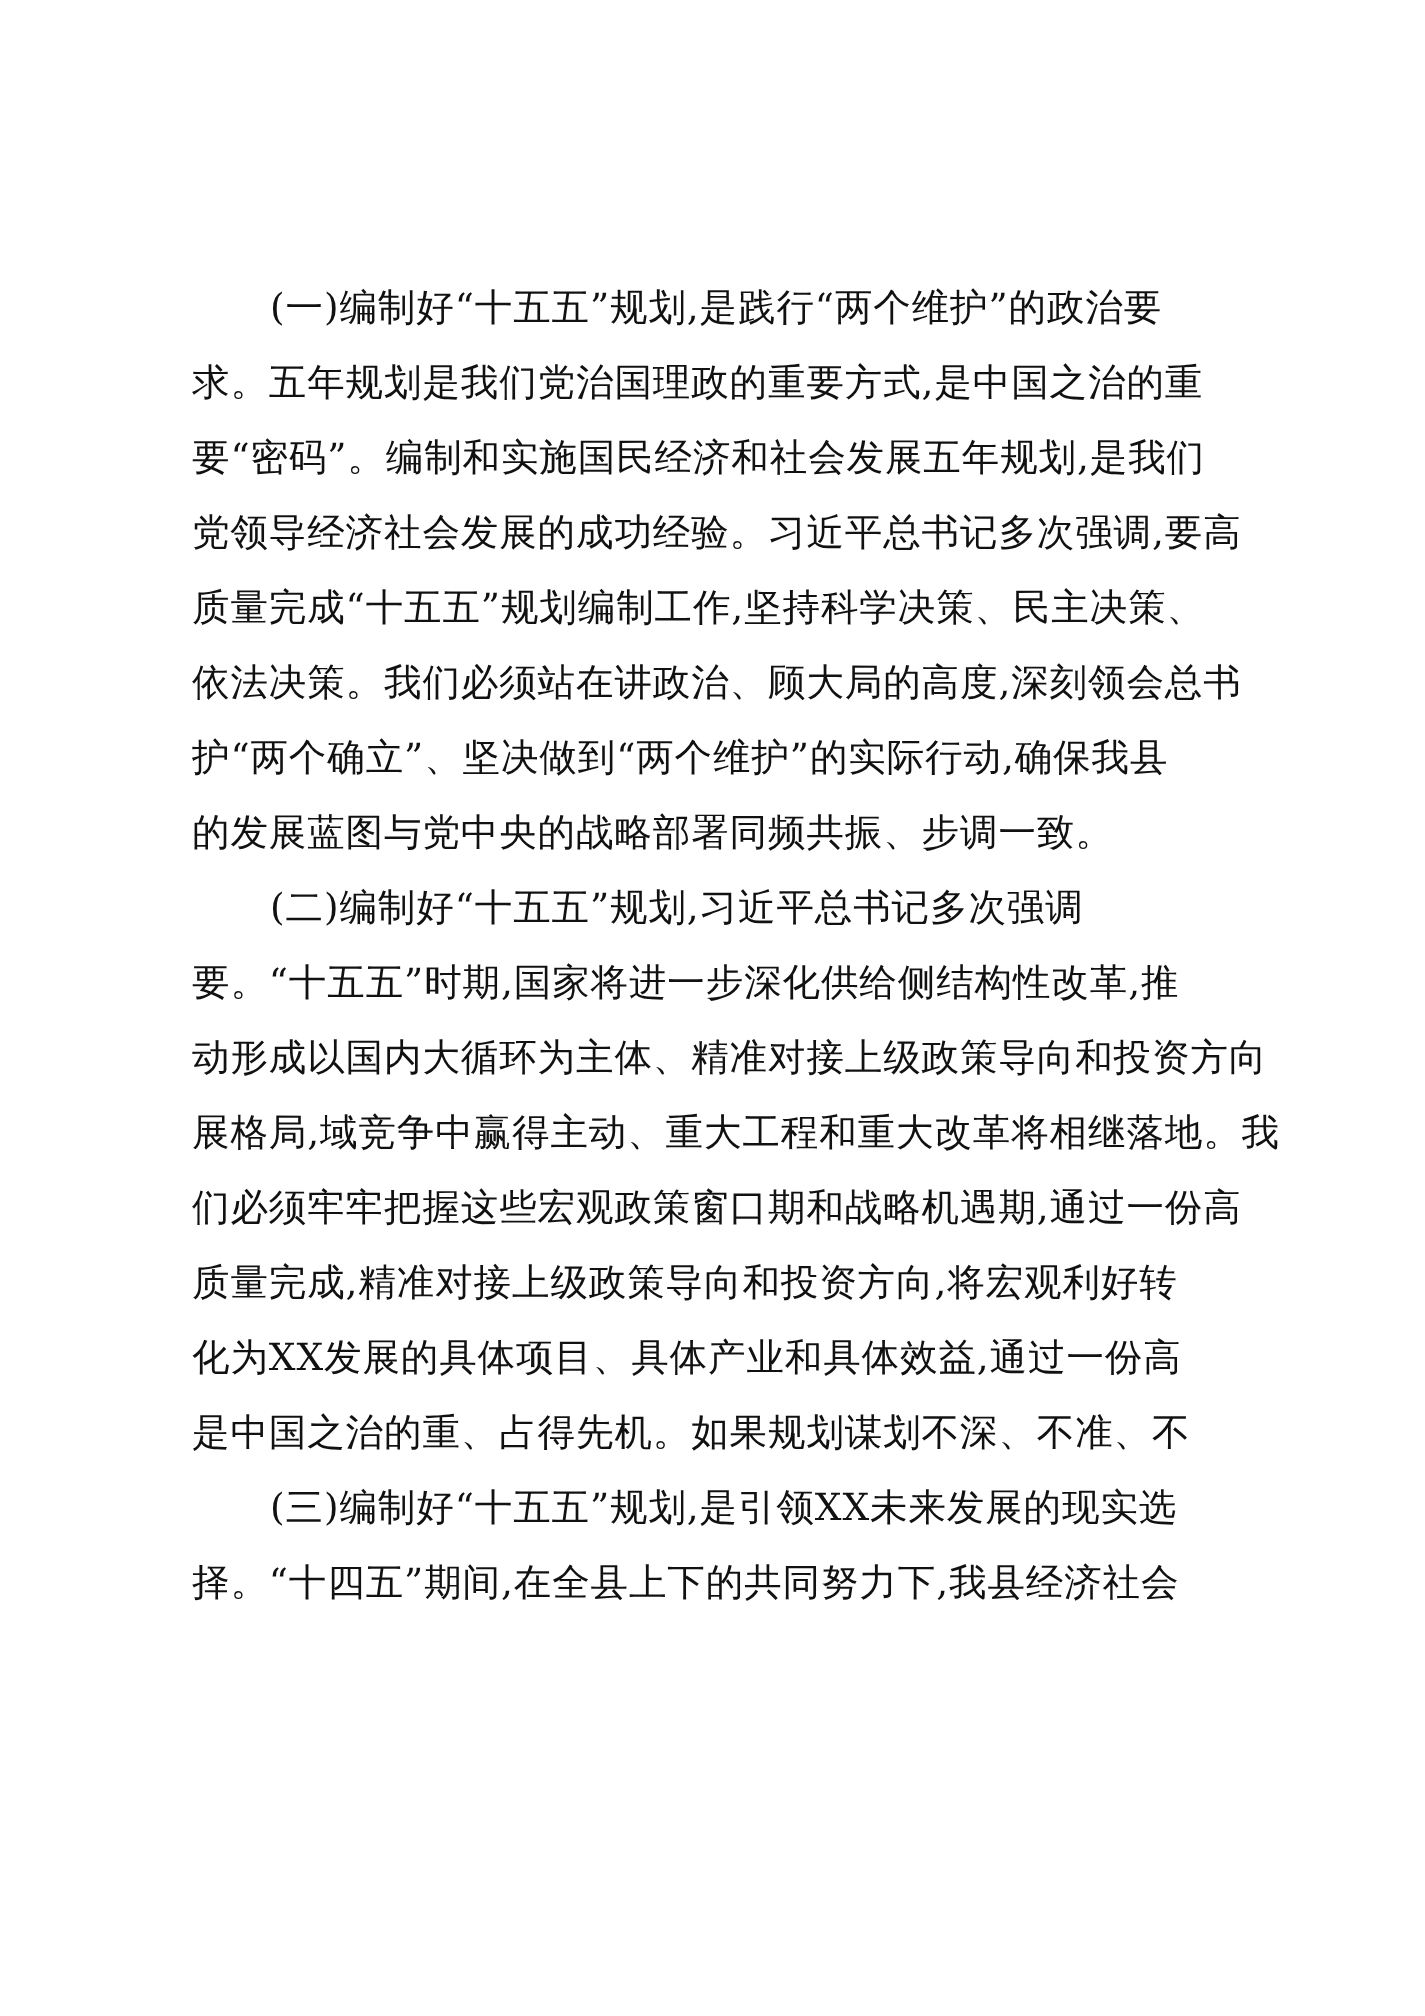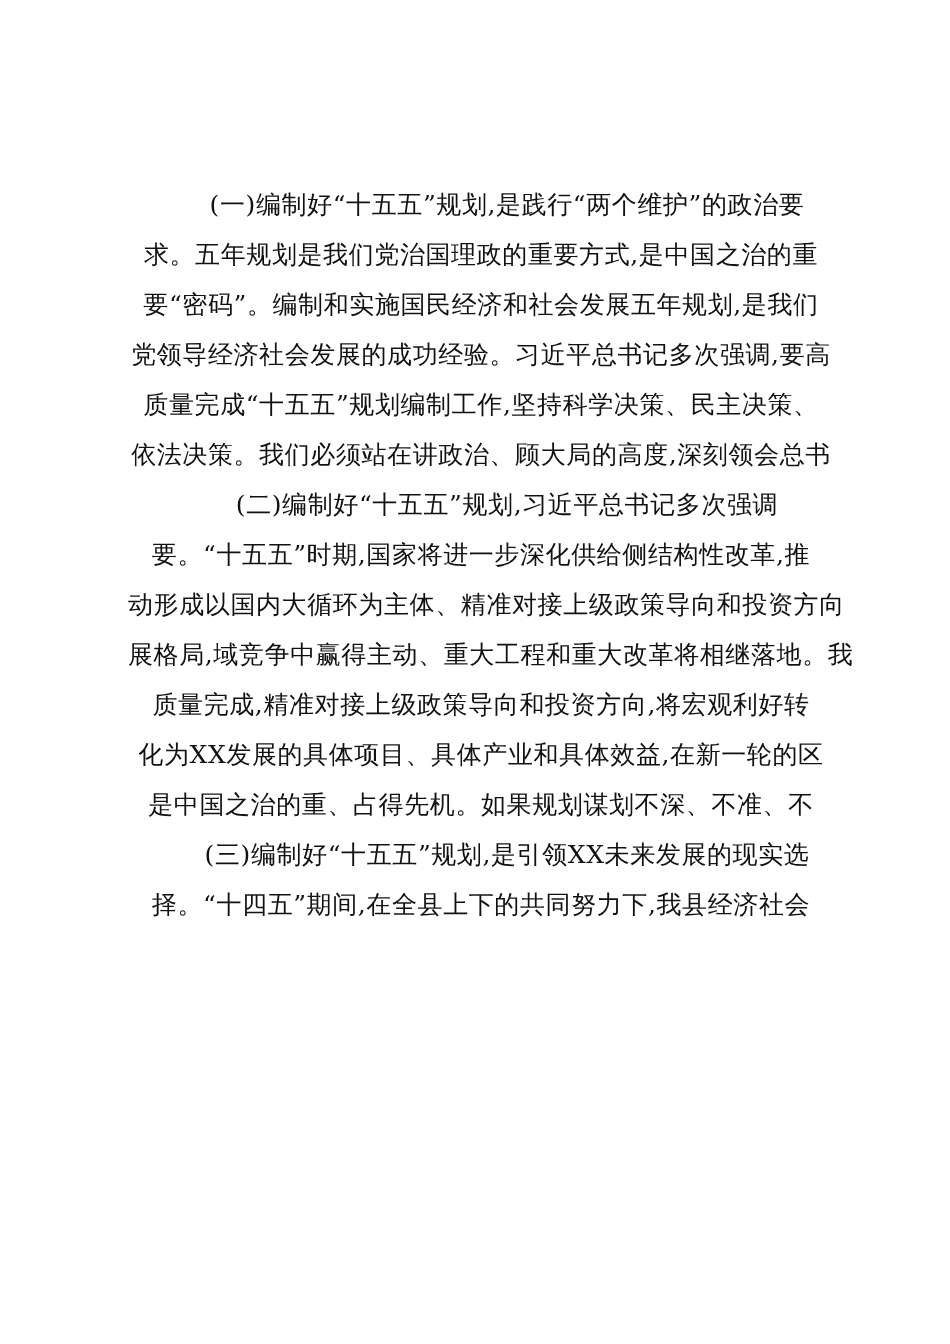--- a/index.html
+++ b/index.html
@@ -21,21 +21,20 @@
     top: 0;
     width: 950px;
     height: 1344px;
     background: #ffffff;
   }
   .text-block {
     position: absolute;
     left: 128px;
     top: 180px;
     width: 706px;
-    text-align: center;
   }
   .line {
     height: 50px;
     line-height: 50px;
     font-size: 25px;
     white-space: nowrap;
     letter-spacing: 0.6px;
   }
   .line.indent {
     padding-left: 52px;
@@ -47,29 +46,32 @@
 <div class="page">
   <div class="text-block">
 
     <div>
       <div class="line indent">(一)编制好“十五五”规划,是践行“两个维护”的政治要</div>
       <div class="line">求。五年规划是我们党治国理政的重要方式,是中国之治的重</div>
       <div class="line">要“密码”。编制和实施国民经济和社会发展五年规划,是我们</div>
       <div class="line">党领导经济社会发展的成功经验。习近平总书记多次强调,要高</div>
       <div class="line">质量完成“十五五”规划编制工作,坚持科学决策、民主决策、</div>
       <div class="line">依法决策。我们必须站在讲政治、顾大局的高度,深刻领会总书</div>
+      <div class="line">护“两个确立”、坚决做到“两个维护”的实际行动,确保我县</div>
+      <div class="line">的发展蓝图与党中央的战略部署同频共振、步调一致。</div>
     </div>
 
     <div>
       <div class="line indent">(二)编制好“十五五”规划,习近平总书记多次强调</div>
       <div class="line">要。“十五五”时期,国家将进一步深化供给侧结构性改革,推</div>
       <div class="line">动形成以国内大循环为主体、精准对接上级政策导向和投资方向</div>
       <div class="line">展格局,域竞争中赢得主动、重大工程和重大改革将相继落地。我</div>
+      <div class="line">们必须牢牢把握这些宏观政策窗口期和战略机遇期,通过一份高</div>
       <div class="line">质量完成,精准对接上级政策导向和投资方向,将宏观利好转</div>
-      <div class="line">化为XX发展的具体项目、具体产业和具体效益,在新一轮的区</div>
+      <div class="line">化为XX发展的具体项目、具体产业和具体效益,通过一份高</div>
       <div class="line">是中国之治的重、占得先机。如果规划谋划不深、不准、不</div>
     </div>
 
     <div>
       <div class="line indent">(三)编制好“十五五”规划,是引领XX未来发展的现实选</div>
       <div class="line">择。“十四五”期间,在全县上下的共同努力下,我县经济社会</div>
     </div>
 
   </div>
 </div>

